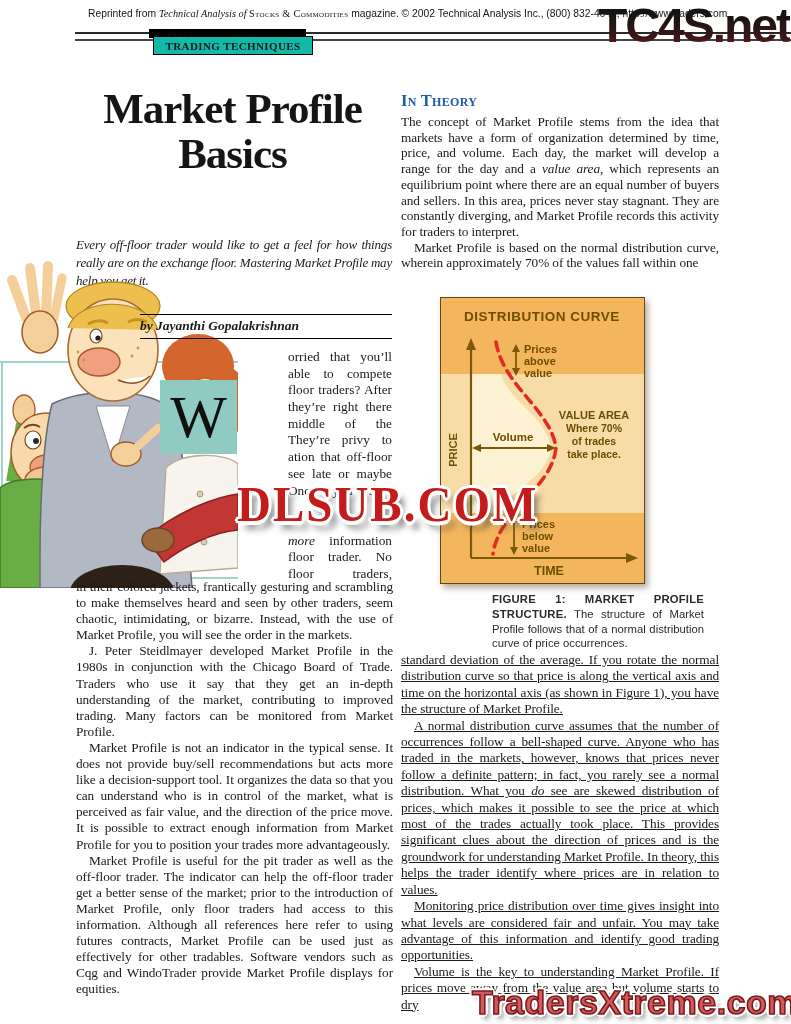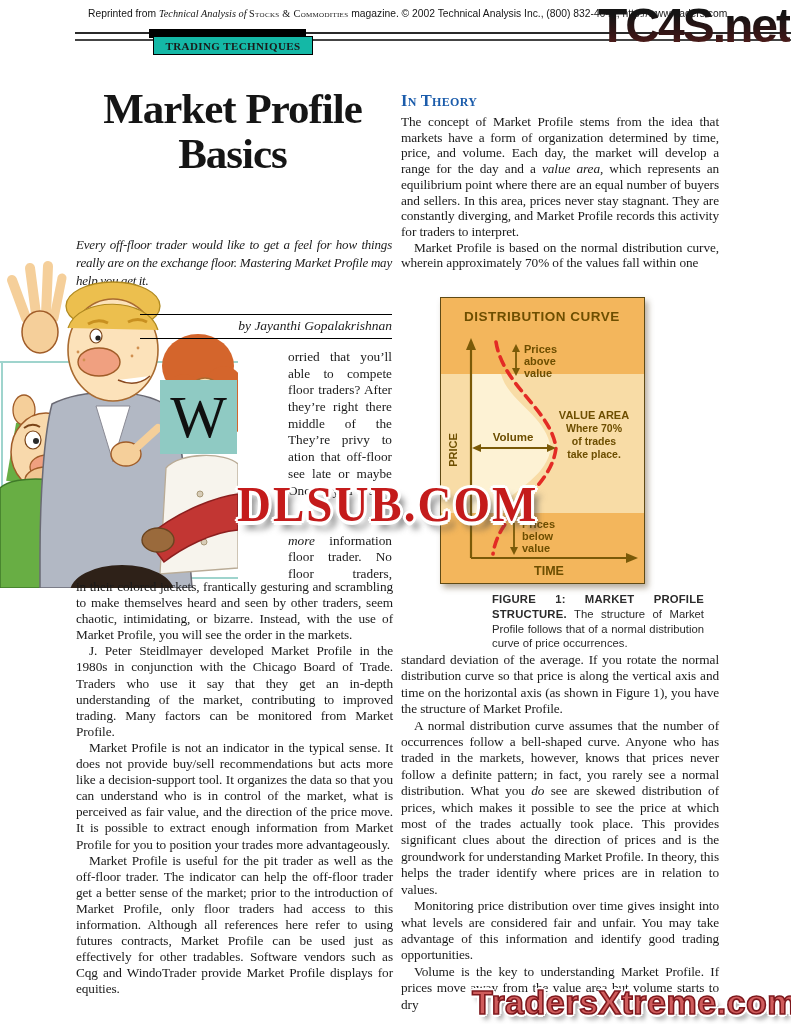--- a/index.html
+++ b/index.html
@@ -22,21 +22,21 @@
            background:linear-gradient(180deg,#141414 30%,#3a1616 70%,#6e2a22 100%);
            -webkit-background-clip:text;background-clip:text;color:transparent;
            text-shadow:none;}
 
   
   .title{position:absolute;left:70px;top:86px;width:325px;text-align:center;font-weight:bold;
          font-size:43px;line-height:45px;letter-spacing:-1px;color:#151515;}
   .deck{position:absolute;left:76px;top:236px;width:316px;font-style:italic;font-size:13px;
         letter-spacing:-.2px;word-spacing:-.5px;line-height:18.2px;text-align:justify;}
   .byline{position:absolute;left:140px;top:314px;width:252px;border-top:1.5px solid #000;
-          border-bottom:1.5px solid #000;padding:3px 0 4px;text-align:right;font-weight:normal;
+          border-bottom:1.5px solid #000;padding:3px 0 4px;text-align:left;font-weight:bold;
           font-style:italic;font-size:13.5px;background:transparent;z-index:4;}
   .cartoon{position:absolute;left:0;top:256px;width:238px;height:332px;z-index:2;}
   .dropcap{position:absolute;left:160px;top:380px;width:77px;height:74px;background:#8fcac3;
            display:flex;align-items:center;justify-content:center;font-size:60px;color:#101010;
            z-index:5;}
   .intro-col{position:absolute;left:248px;top:349px;width:144px;font-size:13.3px;z-index:3;}
   .intro-col div{height:16.7px;line-height:16.7px;text-align:justify;text-align-last:justify;
                  overflow:hidden;margin-left:40px;}
   .left-body{position:absolute;left:76px;top:579px;width:317px;font-size:13.3px;
              letter-spacing:-.1px;line-height:16.1px;text-align:justify;z-index:3;}
@@ -44,21 +44,21 @@
   .left-body div:first-child{text-indent:0;}
 
   
   .right-top{position:absolute;left:401px;top:92px;width:318px;font-size:13.3px;
              letter-spacing:-.1px;line-height:15.7px;text-align:justify;}
   .h-theory{font-weight:bold;font-variant:small-caps;color:#1b5cab;font-size:16.5px;
             letter-spacing:.3px;line-height:18px;margin-bottom:4px;text-align:left;}
   .right-top .paras div{text-indent:13px;}
   .right-top .paras div:first-child{text-indent:0;}
   .right-bottom{position:absolute;left:401px;top:652px;width:318px;font-size:13.3px;
-                letter-spacing:-.1px;line-height:16.4px;text-align:justify;z-index:3;}
+                letter-spacing:-.1px;line-height:16.4px;text-align:justify;z-index:3;text-decoration:underline;}
   .right-bottom div{text-indent:13px;}
   .right-bottom div:first-child{text-indent:0;}
 
   
   .figure-wrap{position:absolute;left:440px;top:297px;width:203px;height:285px;
                border:1px solid #5f4a15;box-shadow:3px 4px 6px rgba(90,70,40,.45);z-index:3;}
   .fig-caption{position:absolute;left:452px;top:592px;width:212px;
                font-family:"Liberation Sans",sans-serif;font-size:11.3px;line-height:14.8px;
                color:#2b2b2b;text-align:justify;margin-left:40px;}
   .fig-caption b{letter-spacing:.2px;}

